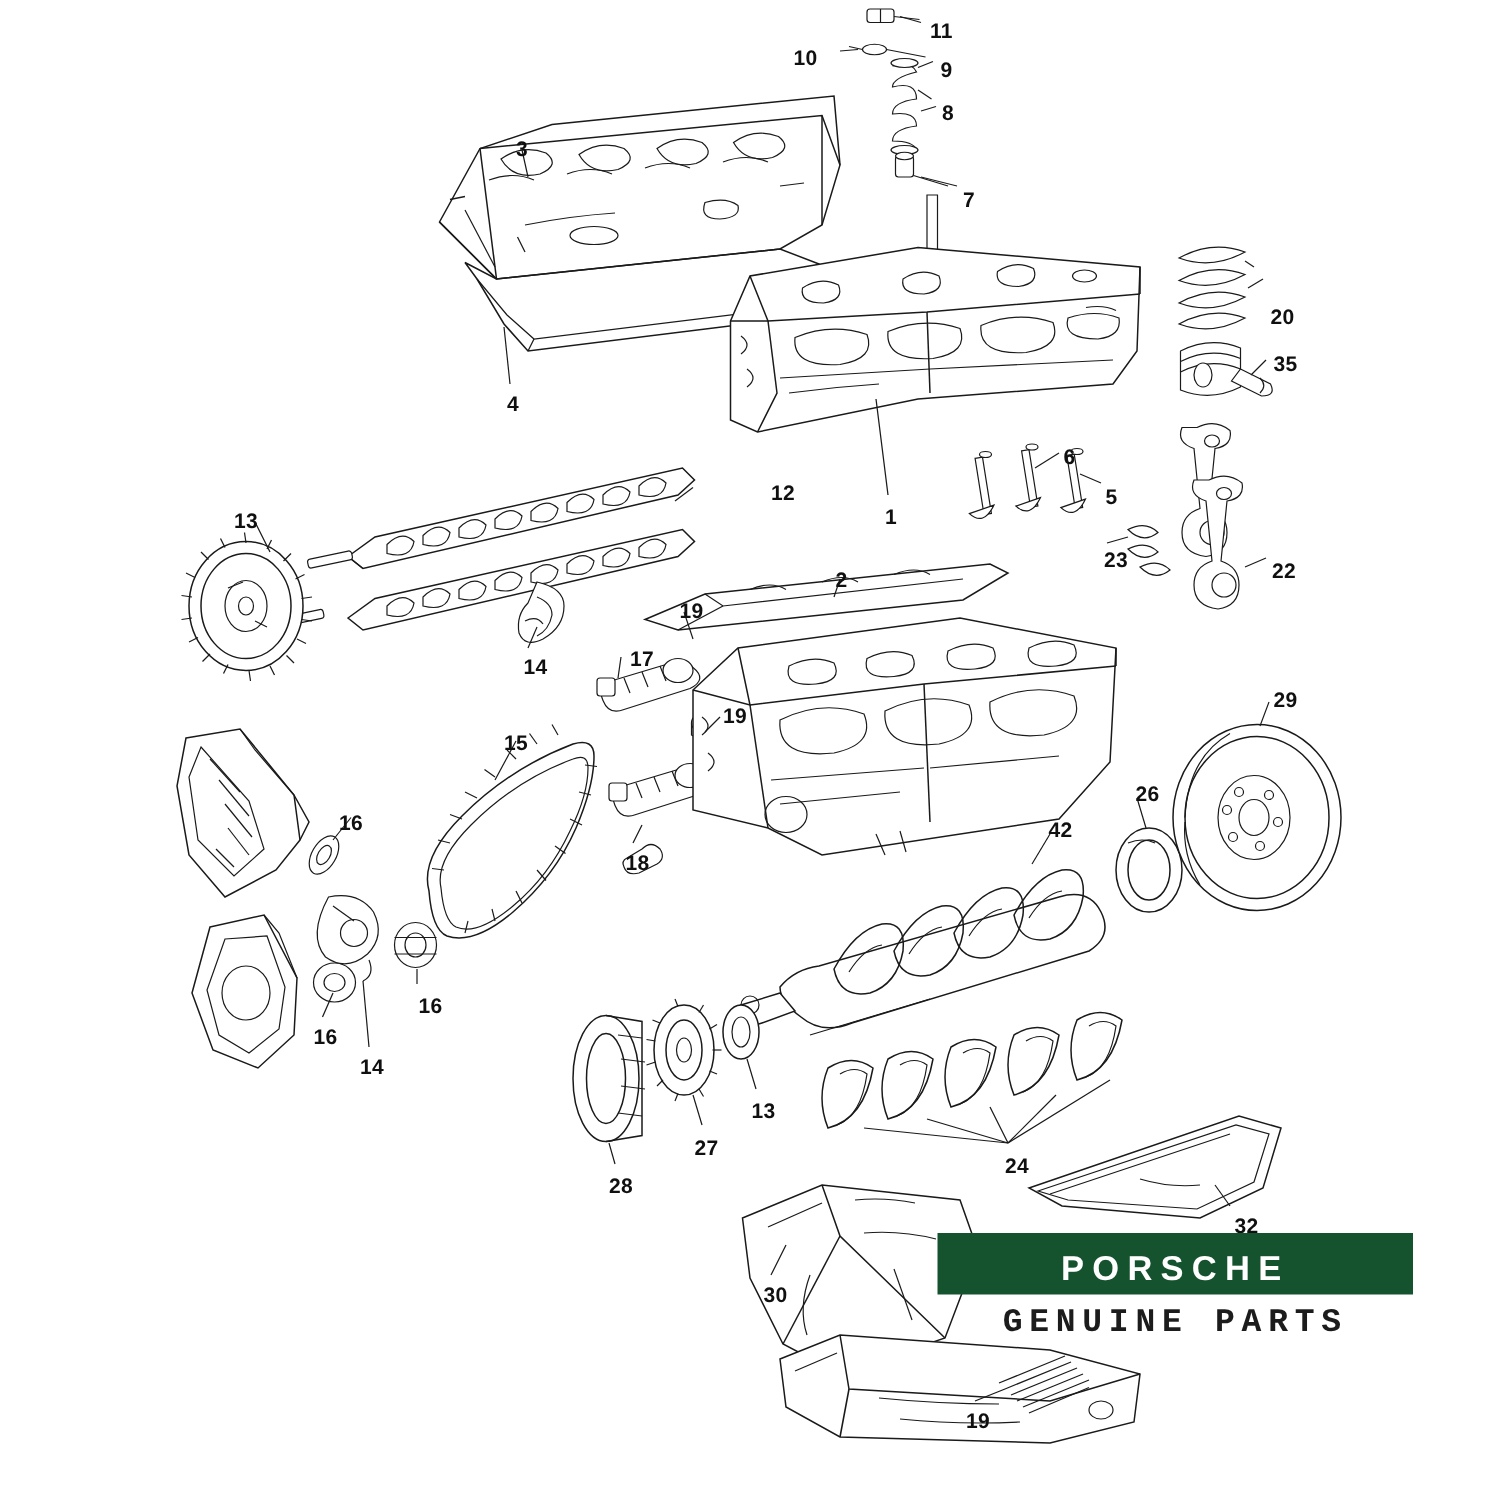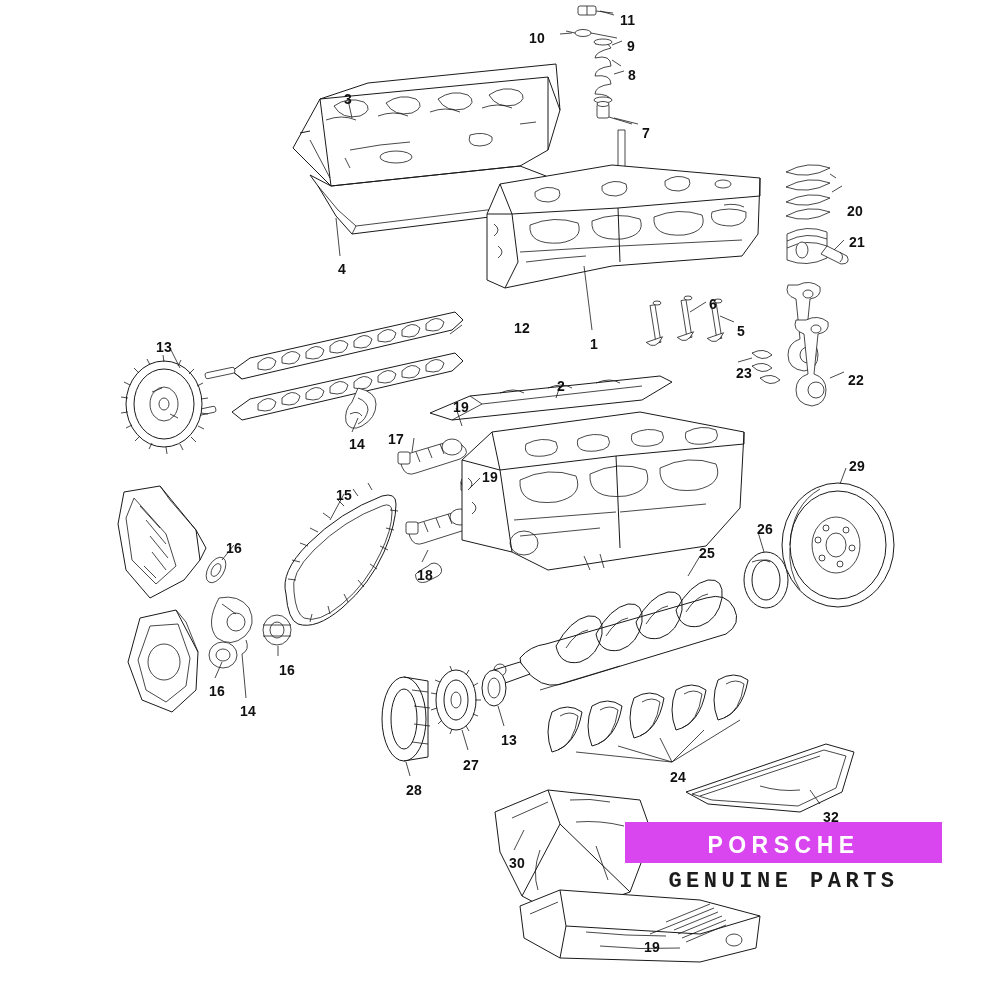--- a/index.html
+++ b/index.html
@@ -48,21 +48,21 @@
     left: 625px;
     top: 822px;
     width: 317px;
     height: 84px;
   }
   .logo-top {
     position: absolute;
     left: 0; top: 0;
     width: 317px;
     height: 41px;
-    background: #d946ef;
+    background: #14532d;
   }
   .logo-top span {
     position: absolute;
     left: 0; right: 0;
     top: 10px;
     text-align: center;
     color: #ffffff;
     font-family: "Liberation Sans", sans-serif;
     font-size: 23px;
     font-weight: 700;
@@ -594,29 +594,29 @@
   <div class="callout" style="left:642px; top:126px;">7</div>
   <div class="callout" style="left:628px; top:68px;">8</div>
   <div class="callout" style="left:627px; top:39px;">9</div>
   <div class="callout" style="left:529px; top:31px;text-align:center;">10</div>
   <div class="callout" style="left:620px; top:13px;">11</div>
   <div class="callout" style="left:466px; top:321px;margin-left:48px;">12</div>
   <div class="callout" style="left:156px; top:340px;">13</div>
   <div class="callout" style="left:349px; top:437px;">14</div>
   <div class="callout" style="left:336px; top:488px;">15</div>
   <div class="callout" style="left:226px; top:541px;">16</div>
-  <div class="callout" style="left:388px; top:432px;">17</div>
+  <div class="callout" style="left:420px; top:432px;">17</div>
   <div class="callout" style="left:417px; top:568px;">18</div>
   <div class="callout" style="left:453px; top:400px;">19</div>
   <div class="callout" style="left:847px; top:184px;margin-top:20px;">20</div>
-  <div class="callout" style="left:849px; top:235px;">21</div>
+  <div class="callout" style="left:849px; top:235px;">35</div>
   <div class="callout" style="left:848px; top:373px;">22</div>
   <div class="callout" style="left:736px; top:366px;">23</div>
   <div class="callout" style="left:670px; top:770px;">24</div>
-  <div class="callout" style="left:699px; top:546px;">25</div>
+  <div class="callout" style="left:699px; top:546px;">42</div>
   <div class="callout" style="left:757px; top:522px;">26</div>
   <div class="callout" style="left:463px; top:758px;">27</div>
   <div class="callout" style="left:406px; top:783px;">28</div>
   <div class="callout" style="left:849px; top:459px;">29</div>
   <div class="callout" style="left:509px; top:856px;">30</div>
   <div class="callout" style="left:644px; top:940px;">19</div>
   <div class="callout" style="left:823px; top:810px;">32</div>
   <div class="callout" style="left:501px; top:733px;">13</div>
   <div class="callout" style="left:240px; top:704px;">14</div>
   <div class="callout" style="left:209px; top:684px;">16</div>

